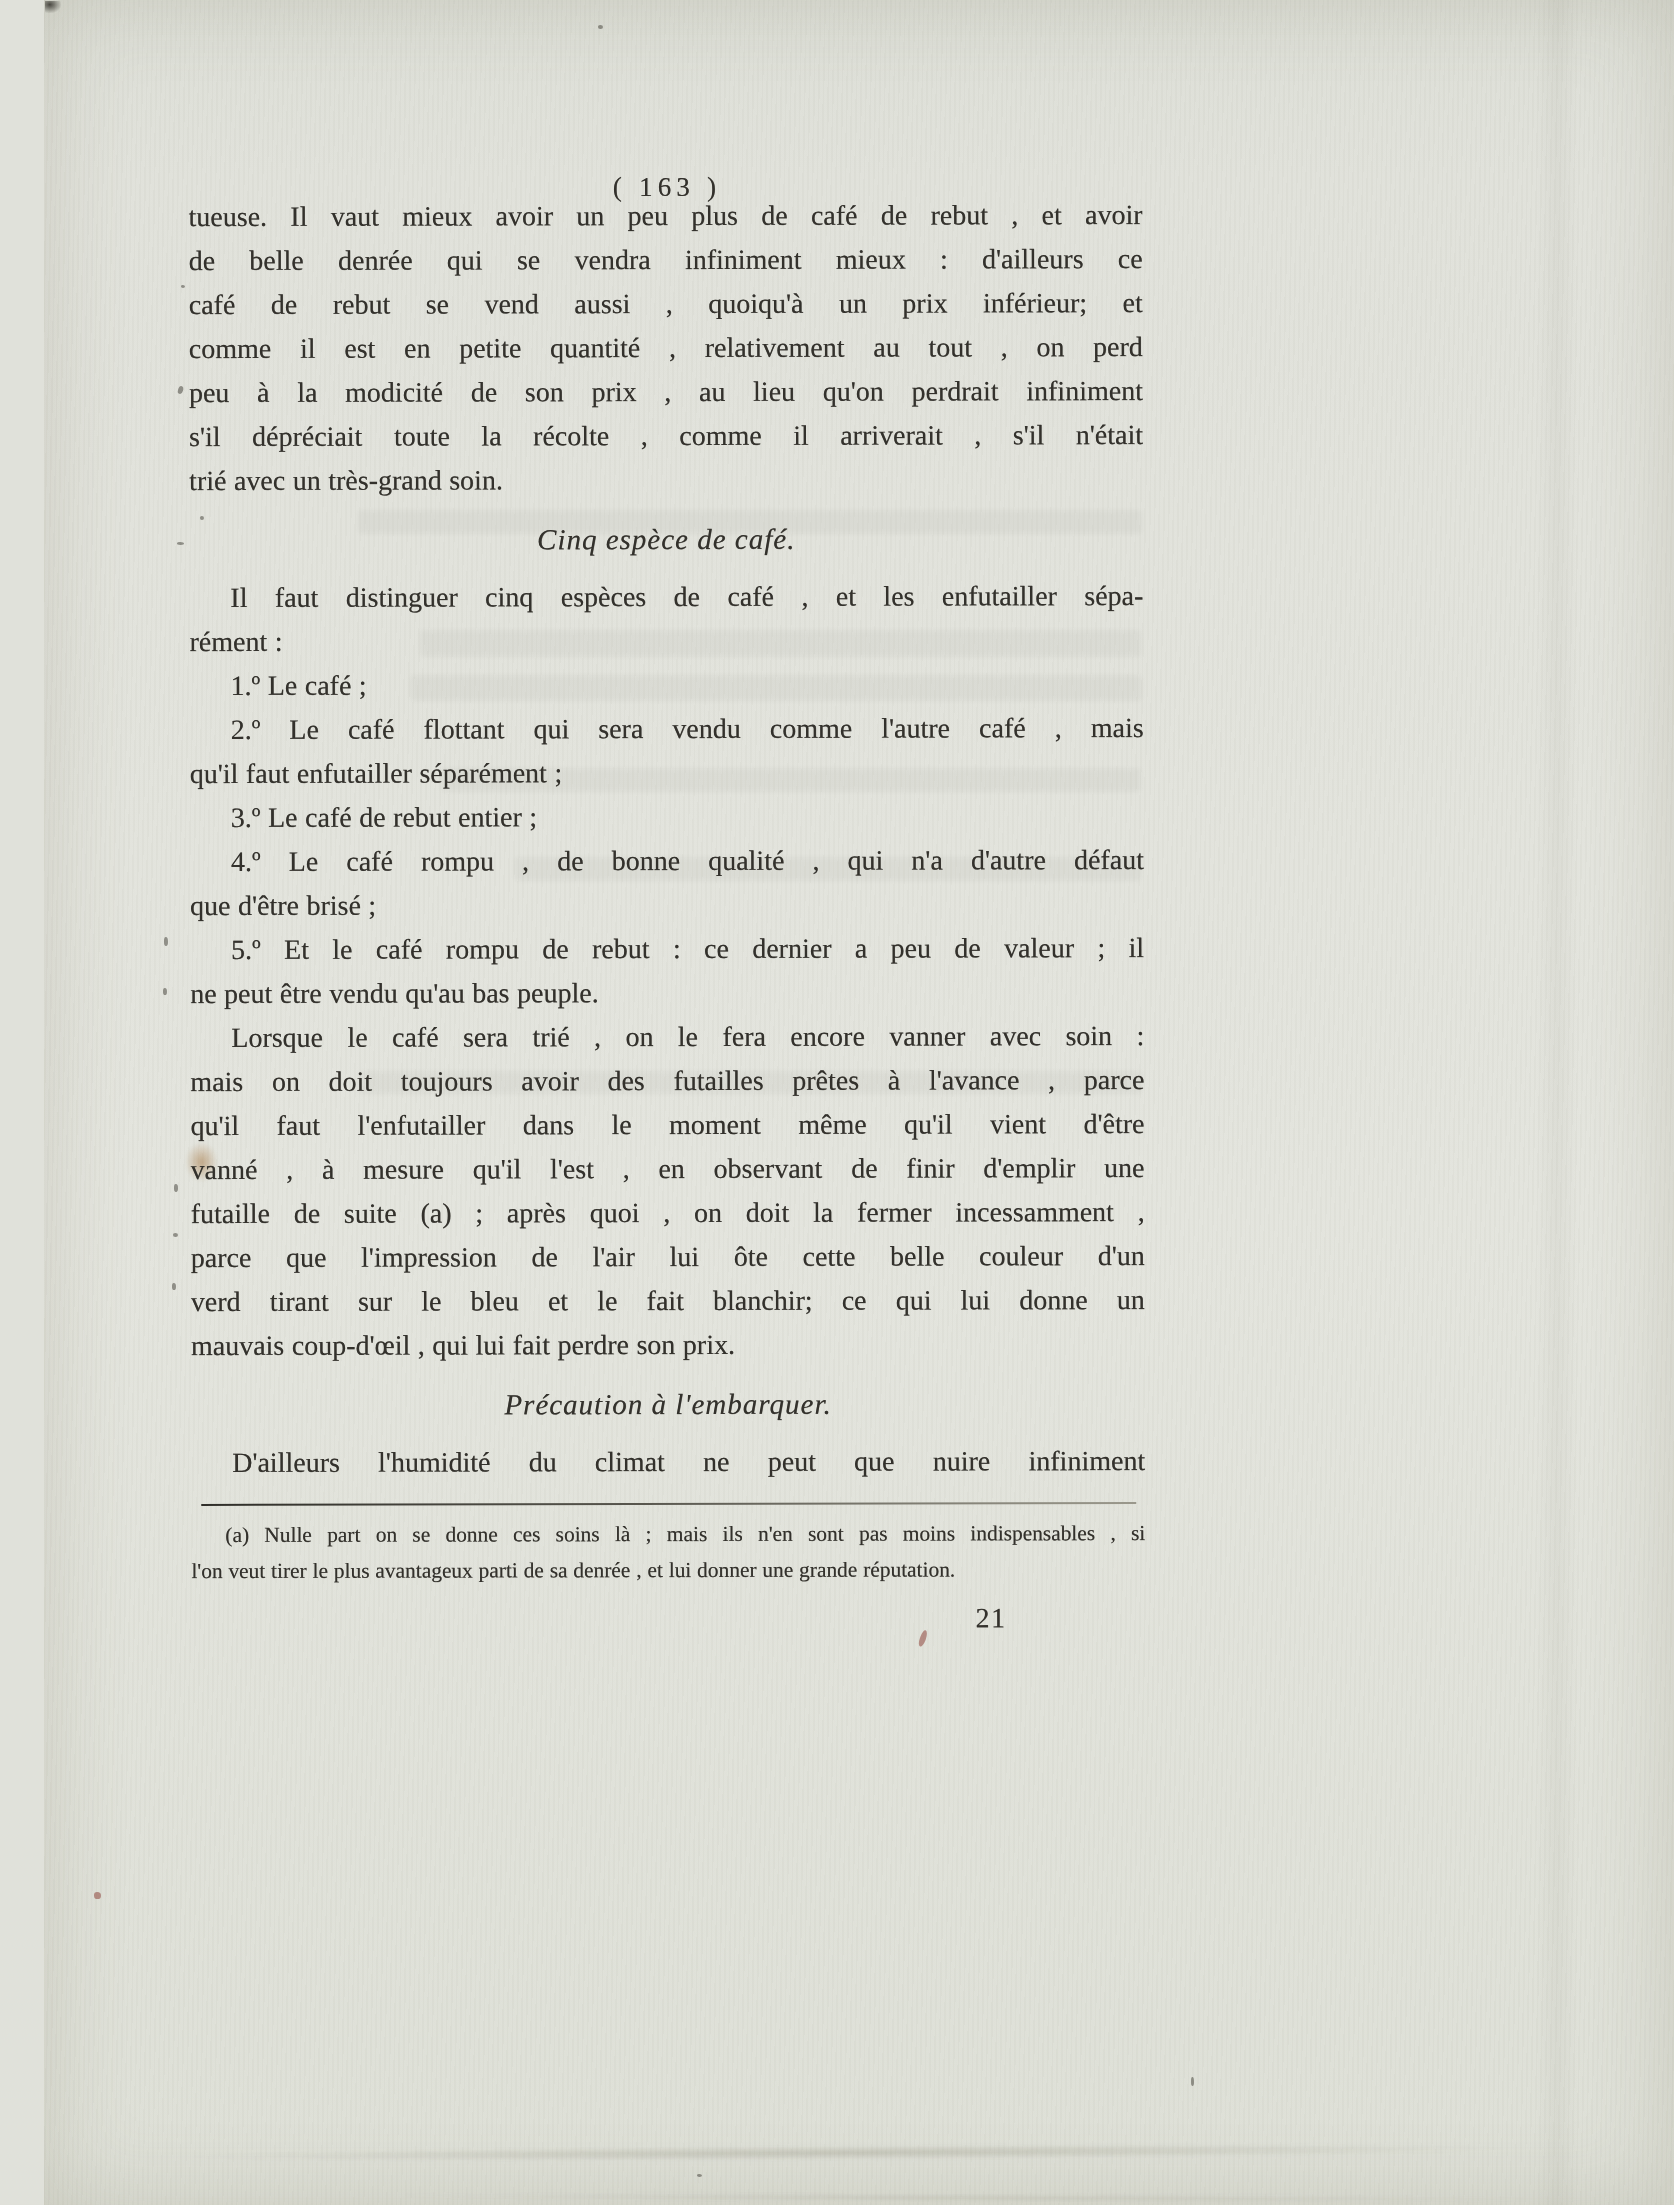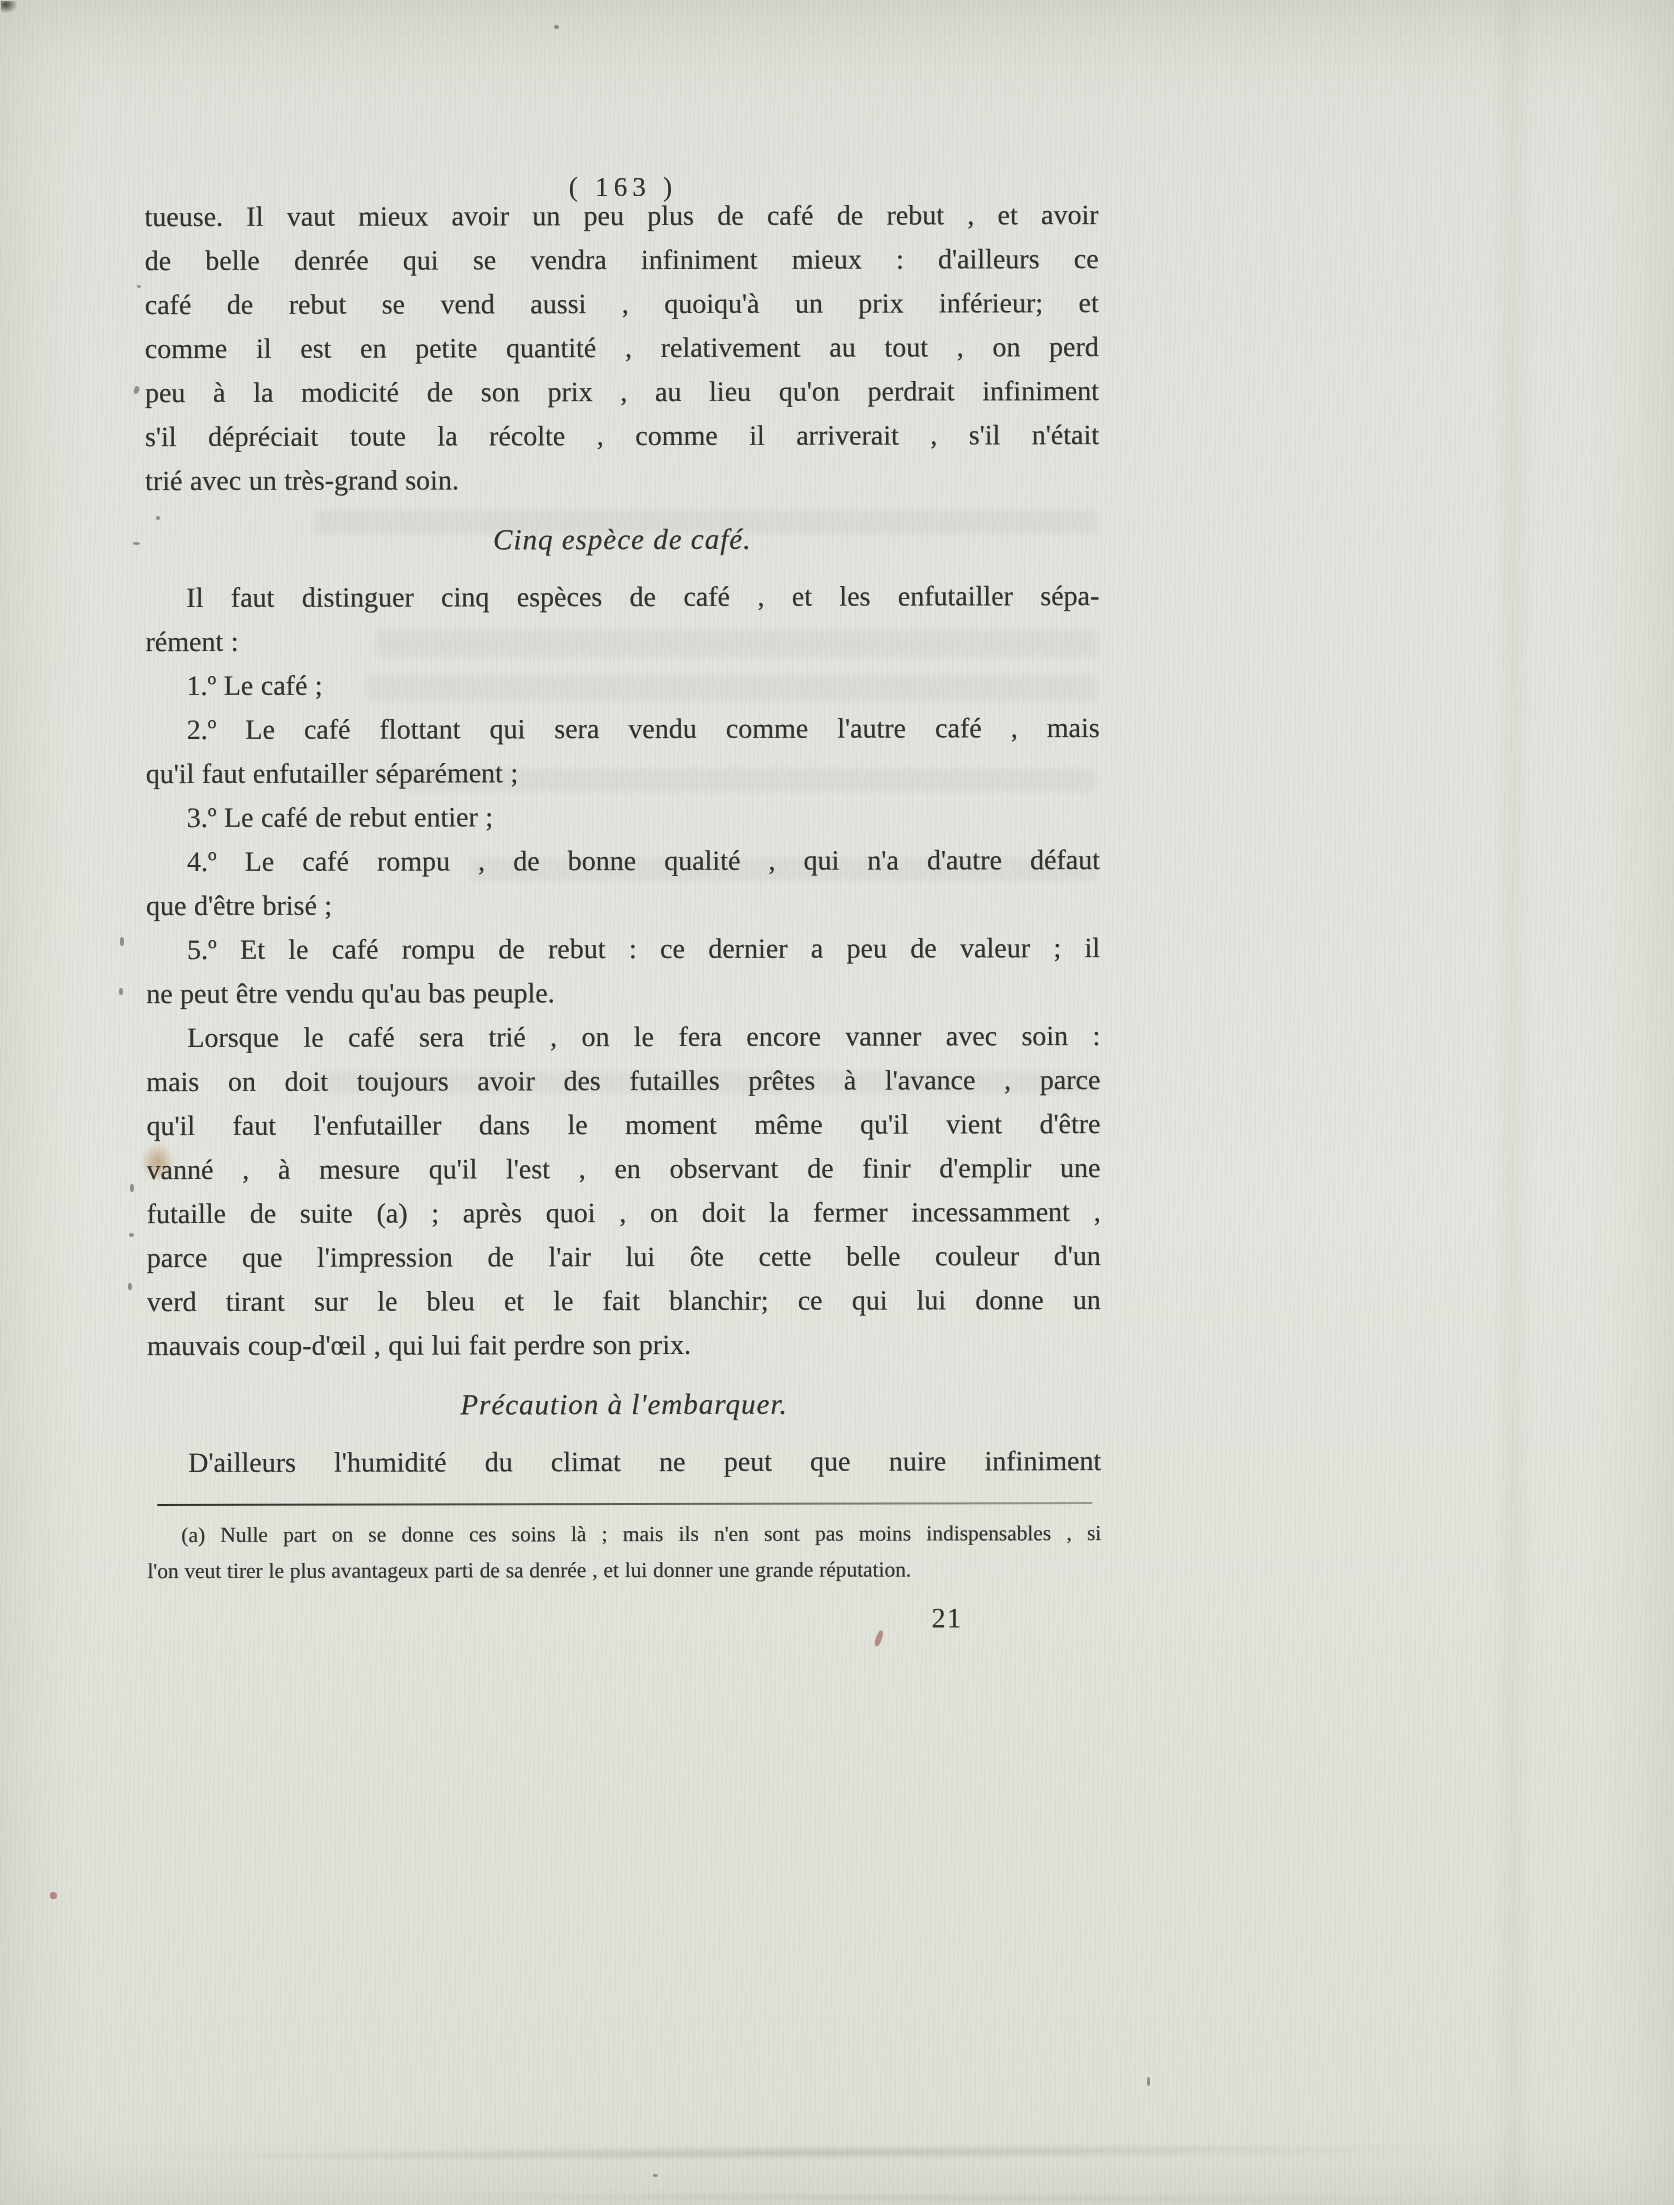--- a/index.html
+++ b/index.html
@@ -8,20 +8,21 @@
     width:1674px;height:2205px;position:relative;overflow:hidden;
     background:#e0e1da;
     font-family:"Liberation Serif","DejaVu Serif",serif;
   }
   .page{
     position:absolute;inset:0;
     background:
       repeating-linear-gradient(91deg, rgba(120,118,100,0.035) 0 1.6px, rgba(255,255,255,0.02) 1.6px 4.7px),
       linear-gradient(180deg,#dcded6 0%,#e0e1da 8%,#e3e4dd 55%,#dddfd6 100%);
     box-shadow:inset 0 0 84px rgba(120,115,92,0.20);
+    margin-left:44px;
   }
   .ink{color:#33312c;text-shadow:0.2px 0.2px 0.4px rgba(42,40,34,0.55);}
   .page-header{
     position:absolute;left:146px;top:172px;width:954px;
     text-align:center;font-size:27px;letter-spacing:5.2px;
   }
   .textblock{
     position:absolute;left:146px;top:194px;width:954px;
     transform:rotate(-0.12deg);
   }

